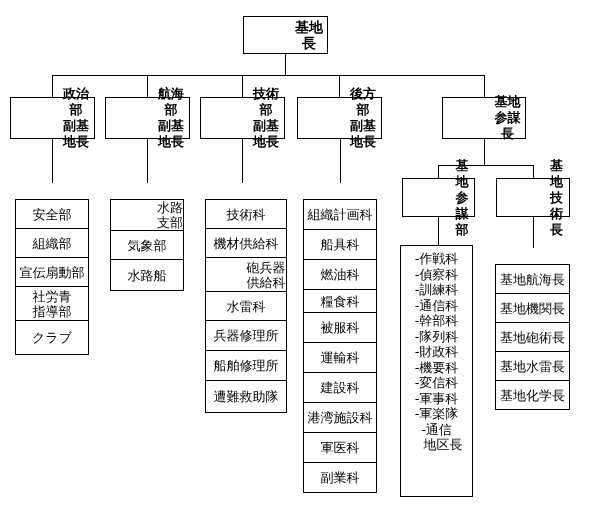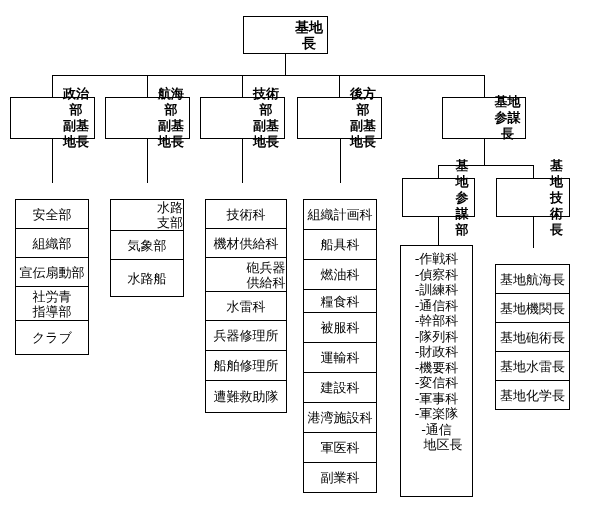--- a/index.html
+++ b/index.html
@@ -95,21 +95,21 @@
     <div class="cell" style="height:30px;">組織部</div>
     <div class="cell" style="height:30px;">宣伝扇動部</div>
     <div class="cell" style="height:35px;">社労青
 指導部</div>
     <div class="cell" style="height:35px;">クラブ</div>
   </div>
 
   <div class="col" style="left:110px; top:183px; width:74px;">
     <div class="cell" style="height:32px;padding-left:46px;">水路支部</div>
     <div class="cell" style="height:30px;">気象部</div>
-    <div class="cell" style="height:38px;">水路船</div>
+    <div class="cell" style="height:32px;">水路船</div>
   </div>
 
   <div class="col" style="left:205px; top:183px; width:82px;">
     <div class="cell" style="height:30px;">技術科</div>
     <div class="cell" style="height:30px;">機材供給科</div>
     <div class="cell" style="height:35px;padding-left:40px;">砲兵器
 供給科</div>
     <div class="cell" style="height:30px;">水雷科</div>
     <div class="cell" style="height:31px;">兵器修理所</div>
     <div class="cell" style="height:31px;">船舶修理所</div>

